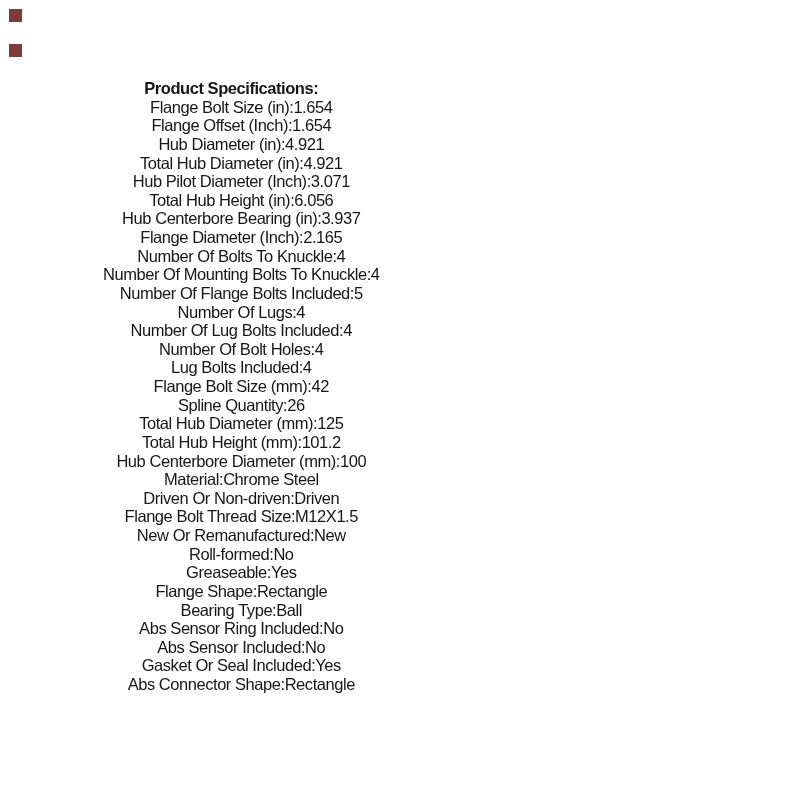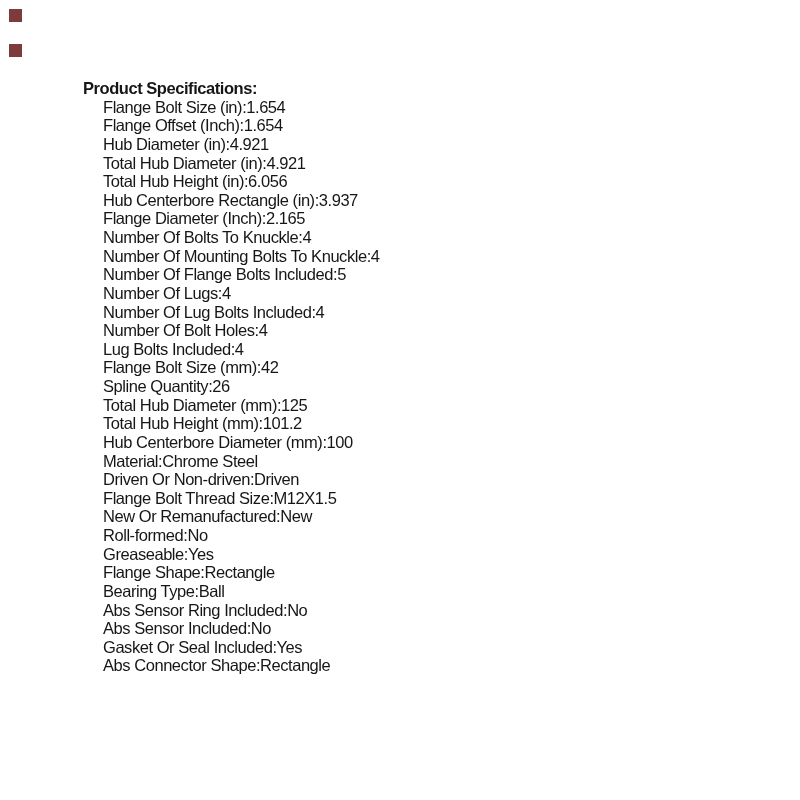--- a/index.html
+++ b/index.html
@@ -37,35 +37,36 @@
     font-weight: 700;
   }
   .spec-row {
     font-weight: 400;
     margin-left: 20px;
   }
 </style>
 </head>
 <body>
 
-<div class="page" style="background: rgb(255, 255, 255);">
+<div class="page" style="background: rgb(255, 255, 255); text-align: center;">
 
   <div class="corner-mark mark-1" style="background: rgb(126, 59, 59);"></div>
 
   <div class="corner-mark mark-2" style="background: rgb(126, 59, 59);"></div>
 
   <div class="spec-block" style="color: rgb(22, 22, 22);">
     <div class="spec-title">Product Specifications:</div>
     <div class="spec-list">
         <div class="spec-row"><span>Flange Bolt Size (in)</span><span>:</span><span>1.654</span></div>
         <div class="spec-row"><span>Flange Offset (Inch)</span><span>:</span><span>1.654</span></div>
         <div class="spec-row"><span>Hub Diameter (in)</span><span>:</span><span>4.921</span></div>
         <div class="spec-row"><span>Total Hub Diameter (in)</span><span>:</span><span>4.921</span></div>
+        <div class="spec-row"><span>Hub Pilot Diameter (Inch)</span><span>:</span><span>3.071</span></div>
         <div class="spec-row"><span>Total Hub Height (in)</span><span>:</span><span>6.056</span></div>
-        <div class="spec-row"><span>Hub Centerbore Rectangle (in)</span><span>:</span><span>3.937</span></div>
+        <div class="spec-row"><span>Hub Centerbore Bearing (in)</span><span>:</span><span>3.937</span></div>
         <div class="spec-row"><span>Flange Diameter (Inch)</span><span>:</span><span>2.165</span></div>
         <div class="spec-row"><span>Number Of Bolts To Knuckle</span><span>:</span><span>4</span></div>
         <div class="spec-row"><span>Number Of Mounting Bolts To Knuckle</span><span>:</span><span>4</span></div>
         <div class="spec-row"><span>Number Of Flange Bolts Included</span><span>:</span><span>5</span></div>
         <div class="spec-row"><span>Number Of Lugs</span><span>:</span><span>4</span></div>
         <div class="spec-row"><span>Number Of Lug Bolts Included</span><span>:</span><span>4</span></div>
         <div class="spec-row"><span>Number Of Bolt Holes</span><span>:</span><span>4</span></div>
         <div class="spec-row"><span>Lug Bolts Included</span><span>:</span><span>4</span></div>
         <div class="spec-row"><span>Flange Bolt Size (mm)</span><span>:</span><span>42</span></div>
         <div class="spec-row"><span>Spline Quantity</span><span>:</span><span>26</span></div>

